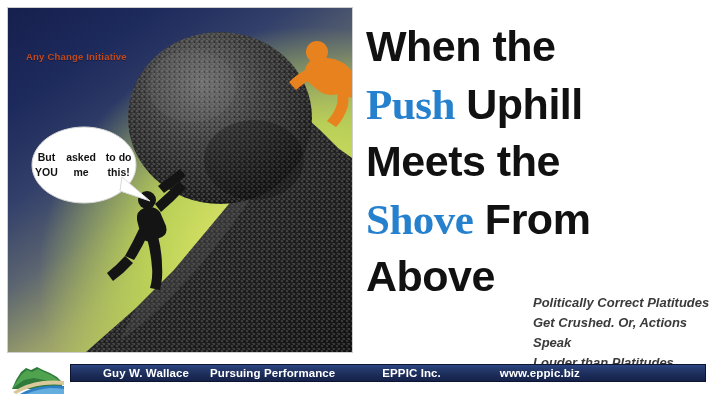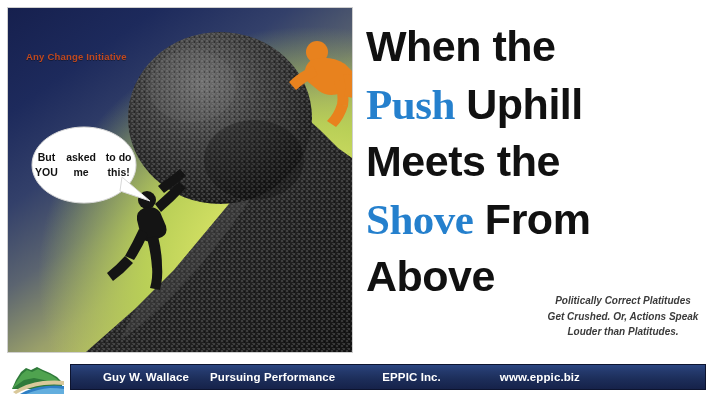--- a/index.html
+++ b/index.html
@@ -50,28 +50,28 @@
     font-weight:bold;
     font-size:43px;
     line-height:1.34;
     letter-spacing:-0.5px;
   }
   .hl-line{white-space:nowrap;}
   .hl-blue{color:#2580cd;font-family:Liberation Serif, serif;}
 
   .subtitle{
     position:absolute;left:533px;top:293px;width:180px;
-    font-size:10px;font-style:italic;font-weight:bold;
-    color:#3a3a3a;line-height:1.55;text-align:center;
+    font-size:13px;font-style:italic;font-weight:bold;
+    color:#3a3a3a;line-height:1.55;
   }
 
   
   .logo{position:absolute;left:10px;top:363px;width:56px;height:32px;}
   .footer-bar{
-    position:absolute;left:70px;top:364px;width:636px;height:26px;
+    position:absolute;left:70px;top:364px;width:636px;height:18px;
     background:linear-gradient(180deg,#2b4682 0%, #24396c 26%, #1c2d59 60%, #16224a 100%);
     border:1px solid #0d1430;
     box-sizing:border-box;
     display:flex;align-items:center;
     color:#ffffff;
     font-size:11.5px;font-weight:bold;
     letter-spacing:.1px;
   }
   .fi{white-space:nowrap;}
   .fi-1{margin-left:32px;}

